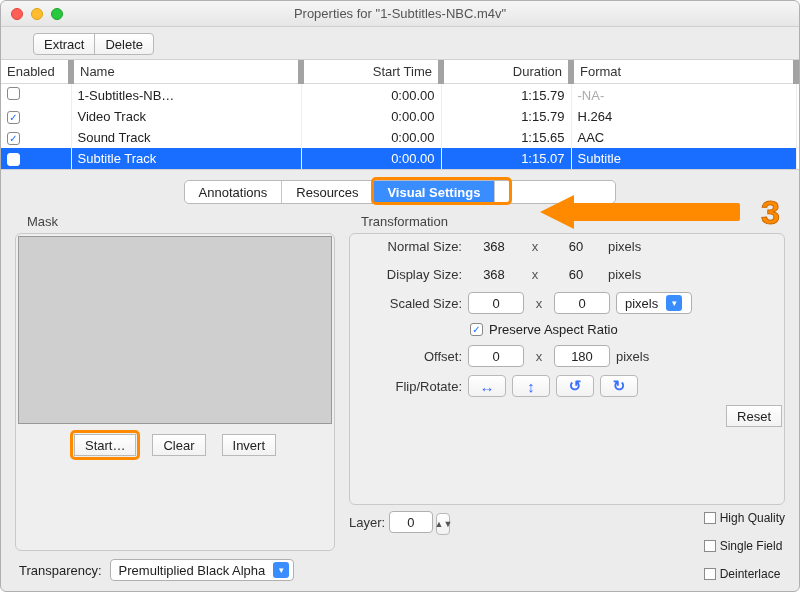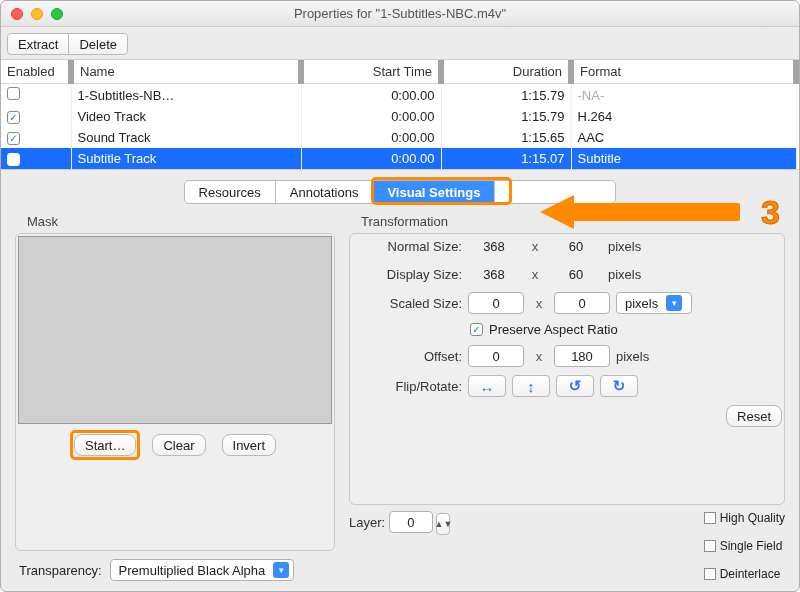--- a/index.html
+++ b/index.html
@@ -46,25 +46,26 @@
   .title {
     position: absolute;
     left: 0; right: 0;
     text-align: center;
     color: #555;
     font-size: 13px;
     pointer-events: none;
   }
   .toolbar {
     padding: 6px 6px 4px 6px;
+    margin-left: 26px;
   }
   .btn {
     background: linear-gradient(#ffffff,#f2f2f2);
     border: 1px solid #b9b9b9;
-    border-radius: 8px;
+    border-radius: 0;
     padding: 3px 10px;
     font-size: 13px;
     color: #222;
     display: inline-flex;
     align-items: center;
     height: 22px;
   }
   .seg {
     display: inline-flex;
   }
@@ -372,22 +373,22 @@
           <td class="rt">0:00.00</td>
           <td class="rt">1:15.07</td>
           <td>Subtitle</td>
         </tr>
       </tbody>
     </table>
   </div>
 
   <div class="tabs-row" style="position:relative;">
     <div class="tabbar">
+      <div class="tab">Annotations</div>
       <div class="tab">Resources</div>
-      <div class="tab">Annotations</div>
       <div class="tab active" style="position:relative;font-weight:bold;">Visual Settings</div>
       <div class="tab hidden-under"></div>
     </div>
 
     <div class="highlight-box" style="left:370px; top:7px; width:141px; height:28px;"></div>
   </div>
 
   <div class="arrow-annot">
     <div class="arrow-head"></div>
     <div class="arrow-body"></div>

